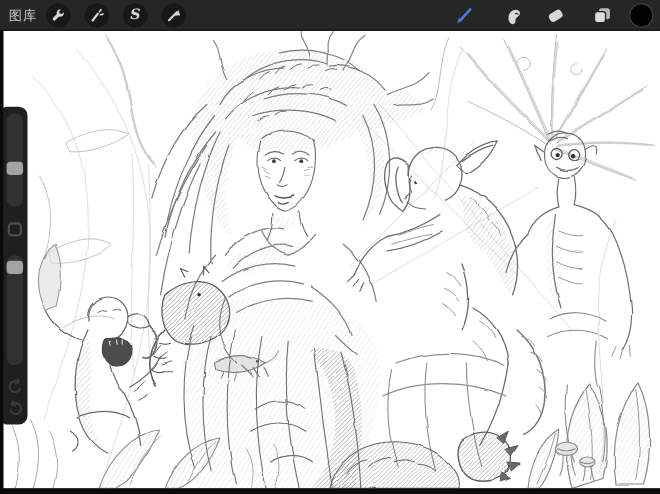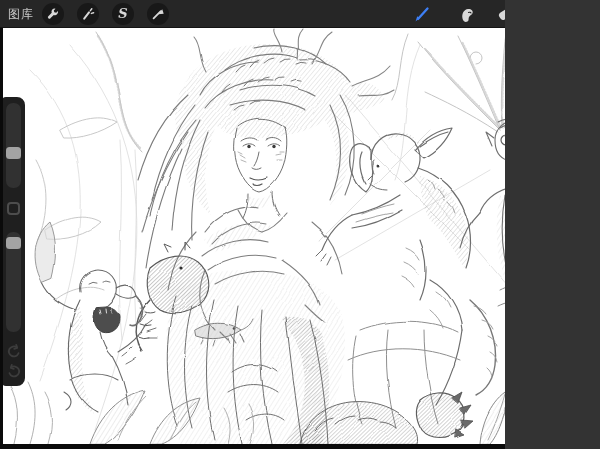--- a/index.html
+++ b/index.html
@@ -1,16 +1,16 @@
 <!DOCTYPE html>
 <html><head>
 <meta charset="utf-8">
 <style>
   html,body{margin:0;padding:0;background:#333;}
-  .screen{position:relative;width:505px;height:449px;background:#0a0a0a;overflow:hidden;
+  .screen{position:relative;width:600px;height:449px;background:#0a0a0a;overflow:hidden;
           font-family:"Liberation Sans",sans-serif;-webkit-user-select:none;user-select:none;}
   
   .toolbar{position:absolute;top:0;left:0;width:600px;height:28px;background:#262626;
            border-bottom:1px solid #141414;box-sizing:border-box;z-index:30;}
   .gallery-btn{position:absolute;left:8px;top:0;height:28px;line-height:28px;background:none;border:none;
                color:#c9c9c9;font-size:12px;font-family:"Liberation Sans",sans-serif;padding:0;letter-spacing:1px;cursor:pointer;}
   .tool-circle{position:absolute;top:2.5px;width:22px;height:22px;border-radius:50%;background:#181818;
                border:none;padding:0;display:flex;align-items:center;justify-content:center;cursor:pointer;}
   .tool-flat{position:absolute;top:1px;width:28px;height:26px;background:none;border:none;padding:0;
              display:flex;align-items:center;justify-content:center;cursor:pointer;}

